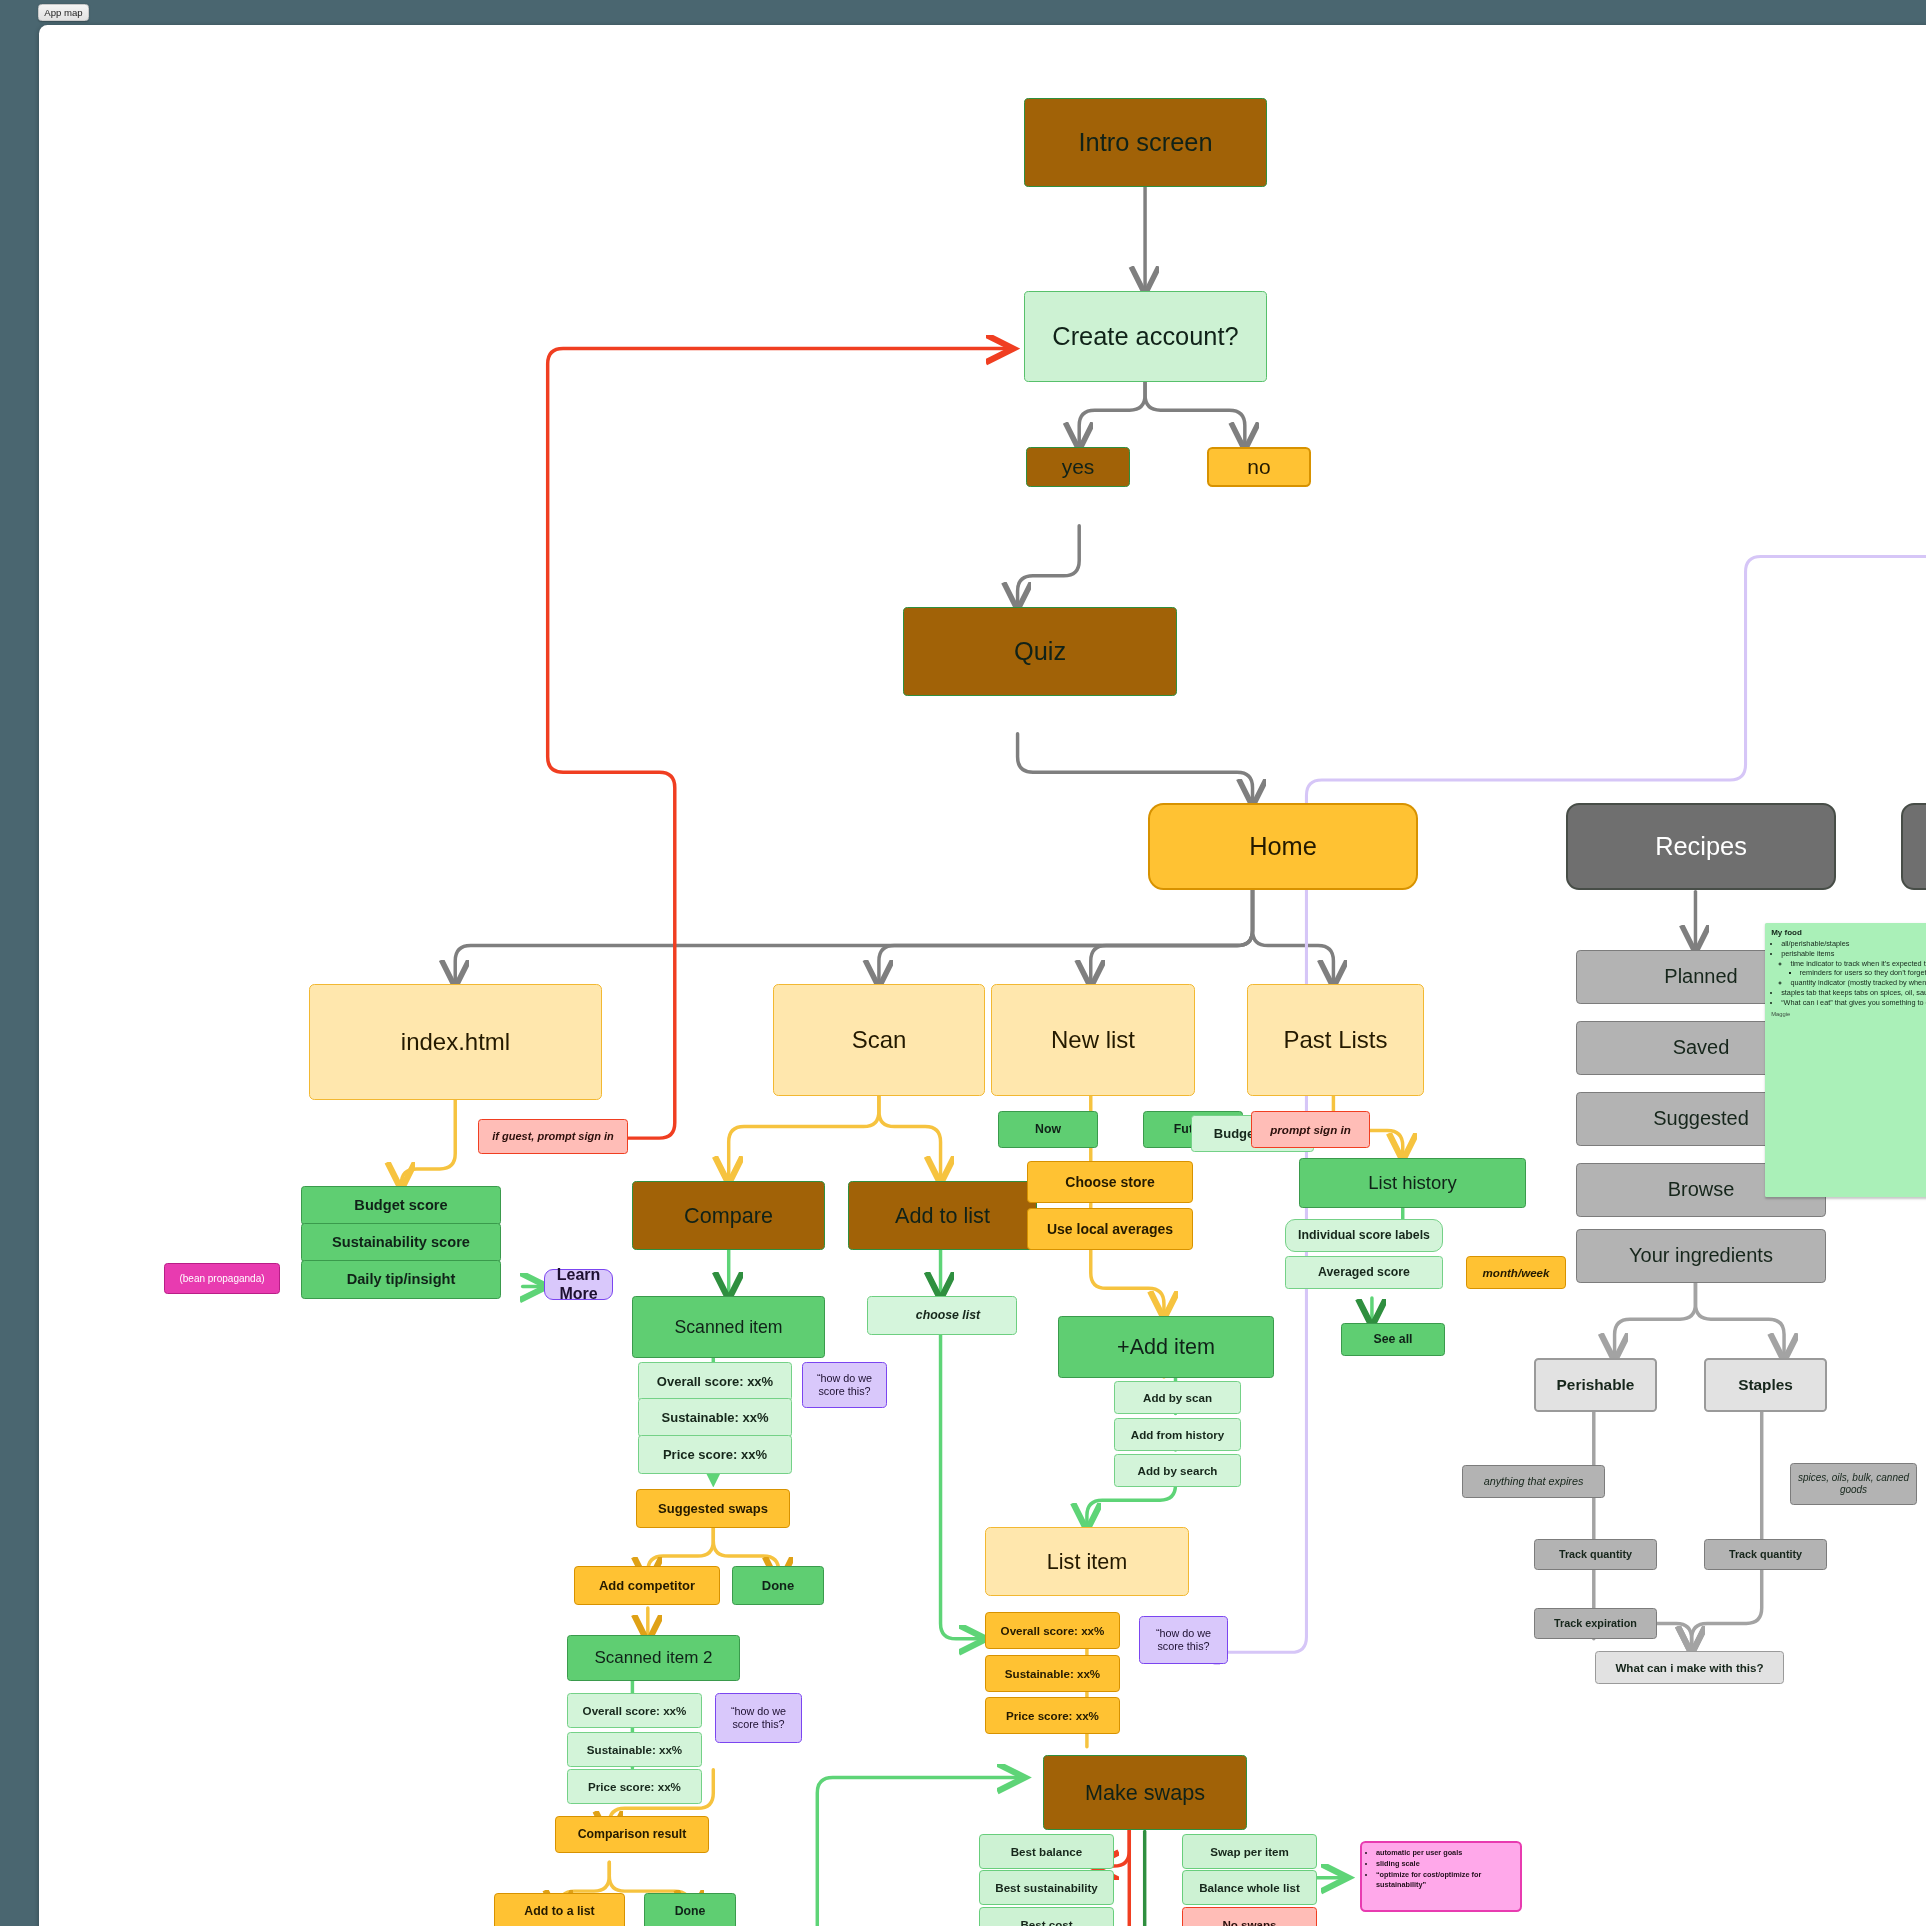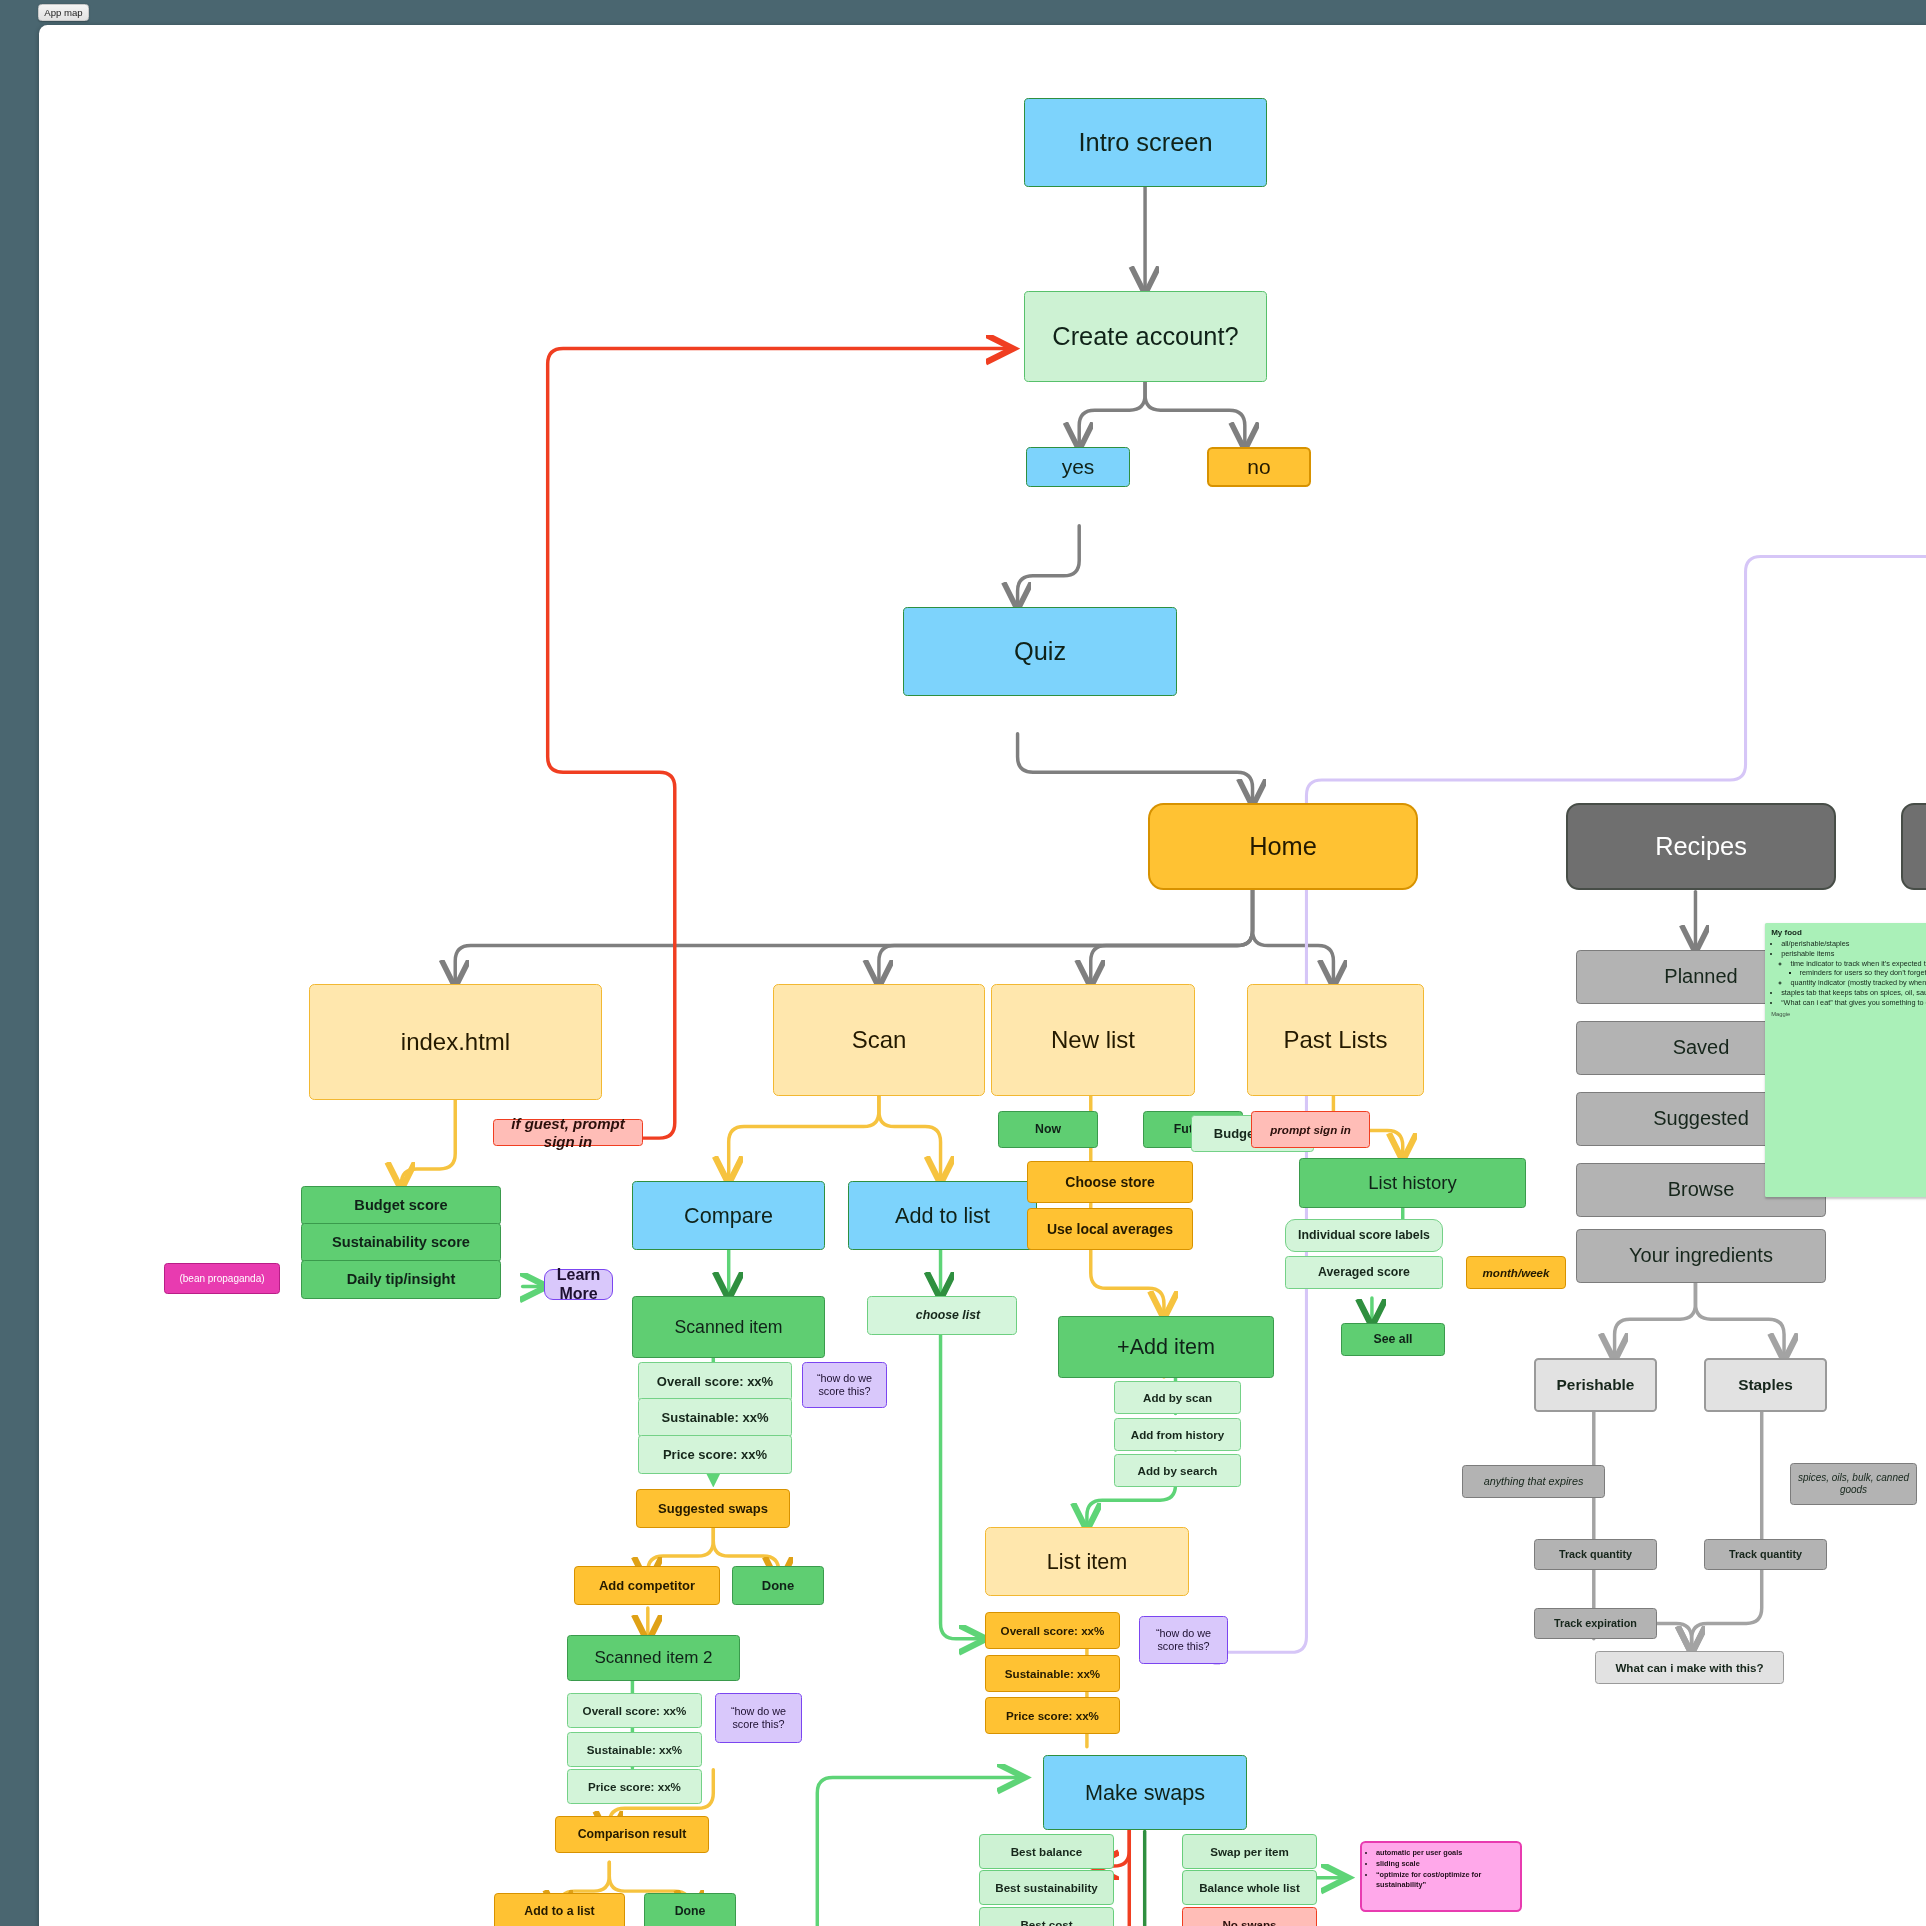--- a/index.html
+++ b/index.html
@@ -8,21 +8,21 @@
   #tab{position:absolute;left:38px;top:3.9px;width:49px;height:15.4px;border-radius:3.5px;
        background:linear-gradient(#f4f4f4,#e2e2e2);border:0.4px solid #c9c9c9;
        display:flex;align-items:center;justify-content:center;font-size:9.6px;color:#1b1b1b;
        box-shadow:0 0.8px 1.5px rgba(0,0,0,.25);}
   #canvas{position:absolute;left:39px;top:25px;width:2870px;height:3012px;background:#fff;
           border-radius:8.5px;box-shadow:0 1.5px 5.4px rgba(0,0,0,.3);overflow:hidden;}
   #svgwrap{position:absolute;left:0;top:0;width:2870px;height:3012px;}
   .node{position:absolute;box-sizing:border-box;display:flex;align-items:center;justify-content:center;
         text-align:center;line-height:1.18;padding:1.5px 3.1px;}
   
-  .g-dark  {background:#7dd3fc;border:1.9px solid #2f8f3f;border-radius:4.6px;color:#102218;font-weight:400;}
+  .g-dark  {background:#a16207;border:1.9px solid #2f8f3f;border-radius:4.6px;color:#102218;font-weight:400;}
   .g-mid   {background:#5fce72;border:1.5px solid #3a9a4c;border-radius:3.5px;color:#102218;font-weight:700;}
   .g-light {background:#cdf2d3;border:1.9px solid #68ce7c;border-radius:3.9px;color:#16271b;font-weight:700;}
   .g-light-rd{background:#d3f4d9;border:1.5px solid #74d187;border-radius:3.5px;color:#16271b;font-weight:700;}
   .g-pale  {background:#d5f5dc;border:1.5px solid #6dcf80;border-radius:4.6px;color:#16271b;font-weight:400;padding-left:15px;}
   .o-dark  {background:#ffc233;border:1.9px solid #d79200;border-radius:3.9px;color:#241a00;font-weight:700;}
   .o-big   {background:#ffc233;border:2.3px solid #d79200;border-radius:5.4px;color:#241a00;font-weight:400;}
   .o-soft  {background:#ffe7ad;border:1.9px solid #f2b832;border-radius:5.4px;color:#241a00;font-weight:400;}
   .r-soft  {background:#ffbdb7;border:1.9px solid #f03e21;border-radius:3.5px;color:#2a0f0b;font-weight:700;font-style:italic;}
   .r-soft-n{background:#ffbdb7;border:1.9px solid #f03e21;border-radius:3.5px;color:#2a0f0b;font-weight:700;}
   .p-light {background:#d9c8fb;border:1.5px solid #7b45f0;border-radius:3.5px;color:#1d1030;font-weight:400;}
@@ -263,21 +263,21 @@
             <li>quantity indicator (mostly tracked by when it’s pulled into a recipe)</li>
           </ul>
         </li>
         <li>staples tab that keeps tabs on spices, oil, sauce, bulk items, canned goods, etc</li>
         <li>“What can i eat” that gives you something to eat based on pantry items</li>
       </ul>
       <div class="note-sig">Maggie</div>
     </div>
 
     <div class="node o-soft" style="left:270px;top:959px;width:293px;height:116px;font-size:24px;">index.html</div>
-    <div class="node r-soft" style="left:439px;top:1094px;width:150px;height:27px;font-size:15px;margin-left:15px;">if guest, prompt sign in</div>
+    <div class="node r-soft" style="left:439px;top:1094px;width:150px;height:35px;font-size:11px;">if guest, prompt sign in</div>
     <div class="node g-mid" style="left:262px;top:1161px;width:200px;height:39px;font-size:14.6px;">Budget score</div>
     <div class="node g-mid" style="left:262px;top:1198px;width:200px;height:39px;font-size:14.6px;">Sustainability score</div>
     <div class="node g-mid" style="left:262px;top:1235px;width:200px;height:39px;font-size:14.6px;">Daily tip/insight</div>
     <div class="node m-pink" style="left:125px;top:1238px;width:116px;height:31px;font-size:10px;">(bean propaganda)</div>
     <div class="node p-light" style="left:505px;top:1244px;width:69px;height:31px;font-size:16px;font-weight:700;border-radius:9px;">Learn More</div>
 
     <div class="node o-soft" style="left:734px;top:959px;width:212px;height:112px;font-size:24px;">Scan</div>
     <div class="node g-dark" style="left:593px;top:1156px;width:193px;height:69px;font-size:21.6px;">Compare</div>
     <div class="node g-dark" style="left:809px;top:1156px;width:189px;height:69px;font-size:21.6px;">Add to list</div>
     <div class="node g-pale" style="left:828px;top:1271px;width:150px;height:39px;font-size:12.3px;font-style:italic;font-weight:700;">choose list</div>

